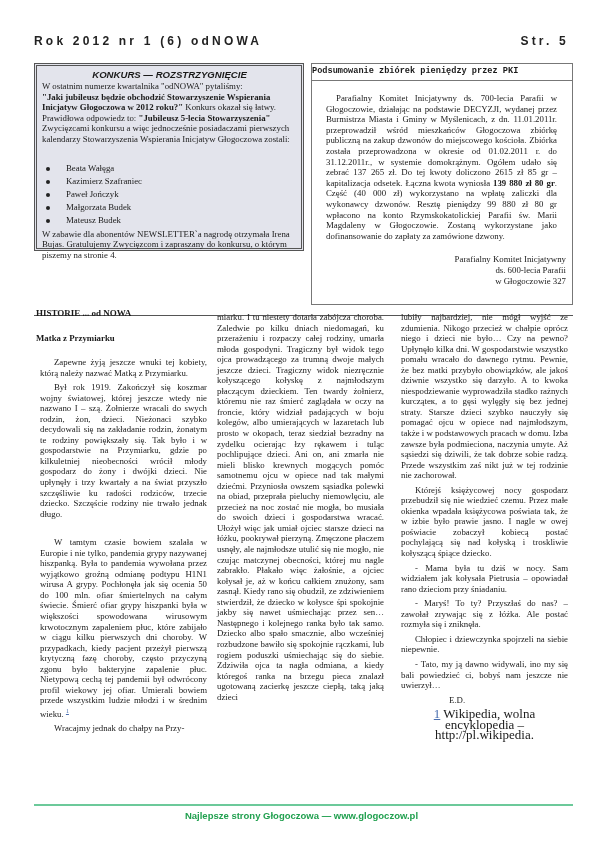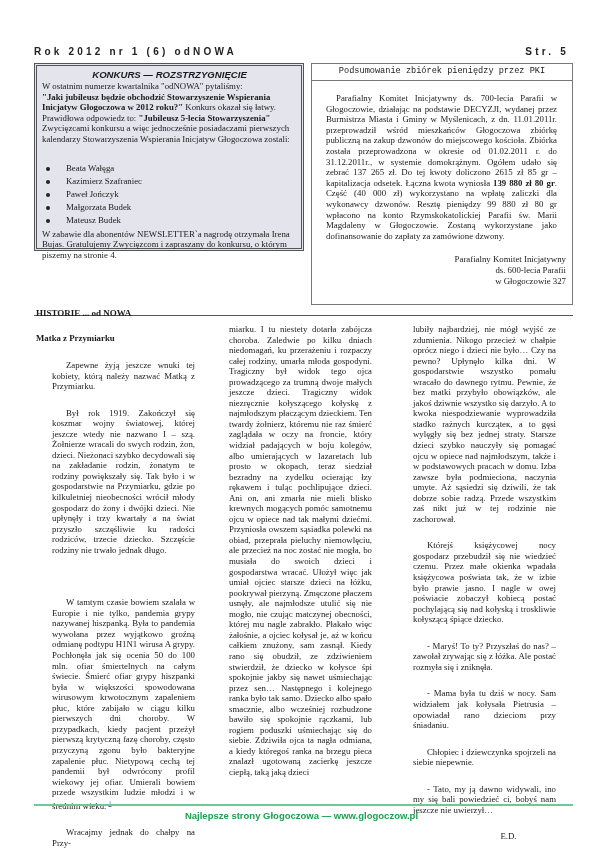--- a/index.html
+++ b/index.html
@@ -1,56 +1,56 @@
 <!DOCTYPE html>
 <html><head>
 <meta charset="utf-8">
 <style>
   html, body { margin:0; padding:0; background:#ffffff; }
   body { width:603px; height:853px; position:relative; overflow:hidden;
          font-family:"Liberation Serif", serif; color:#1a1a1a; }
-  .hdr { position:absolute; top:46px; left:34px; right:34px; height:12px;
-         font-family:"Liberation Sans", sans-serif; font-weight:bold; font-size:10px;
+  .hdr { position:absolute; top:34px; left:34px; right:34px; height:12px;
+         font-family:"Liberation Sans", sans-serif; font-weight:bold; font-size:12px;
          letter-spacing:3.2px; color:#222; }
   .hdr .left { position:absolute; left:0; top:0; }
   .hdr .right { position:absolute; right:0; top:0; }
 
   .konkurs { position:absolute; left:34px; top:63px; width:270px; height:188px;
              border:3px double #555; box-sizing:border-box; background:#e3e4ec;
              padding:2px 4px 0 5px; font-size:8.8px; line-height:10.6px; }
   .konkurs h3 { margin:1px 0 0 0; text-align:center; font-family:"Liberation Sans", sans-serif;
                 font-style:italic; font-weight:bold; font-size:9.6px; line-height:12px; }
   .konkurs p { margin:0; }
   .konkurs b { font-weight:bold; }
   .konkurs ul { list-style:none; margin:17px 0 1px 0; padding:0; }
   .konkurs li { position:relative; padding-left:24px; line-height:13.2px; }
   .konkurs li .dot { position:absolute; left:4px; top:5px; width:4px; height:4px; background:#222; border-radius:50%; }
 
   .pki { position:absolute; left:311px; top:63px; width:262px; height:242px;
          border:1px solid #777; box-sizing:border-box; background:#fff; }
-  .pki .title { border-bottom:1px solid #777; height:16px; line-height:15px; text-align:center;
-                font-family:"Liberation Mono", monospace; font-weight:normal; font-size:8.6px; }
+  .pki .title { border-bottom:1px solid #777; height:16px; line-height:15px; text-align:left;
+                font-family:"Liberation Mono", monospace; font-weight:bold; font-size:8.6px; }
   .pki .body { padding:3px 6px 0 5px; font-size:8.8px; line-height:10.6px; text-align:justify; }
   .pki .body p { margin:9px; text-indent:10px; }
   .pki .sig { text-align:right; margin-top:13px; }
   .pki .sig div { line-height:11px; }
 
   .rule { position:absolute; left:34px; right:30px; top:315px; height:1px; background:#555; }
 
   .col { position:absolute; top:308px; width:175px; font-size:8.8px; line-height:10.55px; text-align:justify; }
-  .col p { margin:16px; }
+  .col p { margin:4px; }
   .col .ind { text-indent:14px; }
   .c1 { left:36px; }
   .c2 { left:213px; }
   .c3 { left:397px; }
   .c1 h2 { font-size:9px; font-weight:bold; margin:0 0 14px 0; line-height:11px; }
   .c1 h4 { font-size:8.8px; font-weight:bold; margin:0 0 13px 0; line-height:11px; }
   .gap { height:10px; }
   .sup { font-size:6px; vertical-align:super; color:#4a6fb0; text-decoration:underline; }
-  .right { text-align:center;padding-left:48px; }
+  .right { text-align:left;padding-left:48px; }
   .fn { margin:22px 0 0 14px; font-size:13px; line-height:10.6px; text-align:center; }
   .fn .num { color:#4a6fb0; text-decoration:underline; }
 
   .footrule { position:absolute; left:34px; right:30px; top:804px; height:2px; background:#6cc99a; }
   .foot { position:absolute; left:0; right:0; top:810px; text-align:center;
           font-family:"Liberation Sans", sans-serif; font-weight:bold; font-size:9.5px; color:#21a04f; }
 </style>
 </head>
 <body>
 
@@ -102,22 +102,22 @@
   <p class="ind">Wracajmy jednak do chałpy na Przy-</p>
 </div>
 
 <div class="col c2">
   <p>miarku. I tu niestety dotarła zabójcza choroba. Zaledwie po kilku dniach niedomagań, ku przerażeniu i rozpaczy całej rodziny, umarła młoda gospodyni. Tragiczny był widok tego ojca prowadzącego za trumną dwoje małych jeszcze dzieci. Tragiczny widok niezręcznie kołyszącego kołyskę z najmłodszym płaczącym dzieckiem. Ten twardy żołnierz, któremu nie raz śmierć zaglądała w oczy na froncie, który widział padających w boju kolegów, albo umierających w lazaretach lub prosto w okopach, teraz siedział bezradny na zydelku ocierając łzy rękawem i tuląc pochlipujące dzieci. Ani on, ani zmarła nie mieli blisko krewnych mogących pomóc samotnemu ojcu w opiece nad tak małymi dziećmi. Przyniosła owszem sąsiadka polewki na obiad, przeprała pieluchy niemowlęciu, ale przecież na noc zostać nie mogła, bo musiała do swoich dzieci i gospodarstwa wracać. Ułożył więc jak umiał ojciec starsze dzieci na łóżku, pookrywał pierzyną. Zmęczone płaczem usnęły, ale najmłodsze utulić się nie mogło, nie czując matczynej obecności, której mu nagle zabrakło. Płakało więc żałośnie, a ojciec kołysał je, aż w końcu całkiem znużony, sam zasnął. Kiedy rano się obudził, ze zdziwieniem stwierdził, że dziecko w kołysce śpi spokojnie jakby się nawet uśmiechając przez sen… Następnego i kolejnego ranka było tak samo. Dziecko albo spało smacznie, albo wcześniej rozbudzone bawiło się spokojnie rączkami, lub rogiem poduszki uśmiechając się do siebie. Zdziwiła ojca ta nagła odmiana, a kiedy któregoś ranka na brzegu pieca znalazł ugotowaną zacierkę jeszcze ciepłą, taką jaką dzieci</p>
 </div>
 
 <div class="col c3">
   <p>lubiły najbardziej, nie mógł wyjść ze zdumienia. Nikogo przecież w chałpie oprócz niego i dzieci nie było… Czy na pewno? Upłynęło kilka dni. W gospodarstwie wszystko pomału wracało do dawnego rytmu. Pewnie, że bez matki przybyło obowiązków, ale jakoś dziwnie wszystko się darzyło. A to kwoka niespodziewanie wyprowadziła stadko rażnych kurcząteк, a to gęsi wylęgły się bez jednej straty. Starsze dzieci szybko nauczyły się pomagać ojcu w opiece nad najmłodszym, także i w podstawowych pracach w domu. Izba zawsze była podmieciona, naczynia umyte. Aż sąsiedzi się dziwili, że tak dobrze sobie radzą. Przede wszystkim zaś nikt już w tej rodzinie nie zachorował.</p>
   <p class="ind">Którejś księżycowej nocy gospodarz przebudził się nie wiedzieć czemu. Przez małe okienka wpadała księżycowa poświata tak, że w izbie było prawie jasno. I nagle w owej poświacie zobaczył kobiecą postać pochylającą się nad kołyską i troskliwie kołyszącą śpiące dziecko.</p>
+  <p class="ind">- Mama była tu dziś w nocy. Sam widziałem jak kołysała Pietrusia – opowiadał rano dzieciom przy śniadaniu.</p>
   <p class="ind">- Maryś! To ty? Przyszłaś do nas? – zawołał zrywając się z łóżka. Ale postać rozmyła się i zniknęła.</p>
-  <p class="ind">- Mama była tu dziś w nocy. Sam widziałem jak kołysała Pietrusia – opowiadał rano dzieciom przy śniadaniu.</p>
   <p class="ind">Chłopiec i dziewczynka spojrzeli na siebie niepewnie.</p>
   <p class="ind">- Tato, my ją dawno widywali, ino my się bali powiedzieć ci, bobyś nam jeszcze nie uwierzył…</p>
   <p class="right">E.D.</p>
   <p class="fn"><span class="num">1</span><span> Wikipedia, wolna encyklopedia – http://pl.wikipedia.</span></p>
 </div>
 
 <div class="footrule"></div>
 <div class="foot">Najlepsze strony Głogoczowa — www.glogoczow.pl</div>
 
 </body></html>

